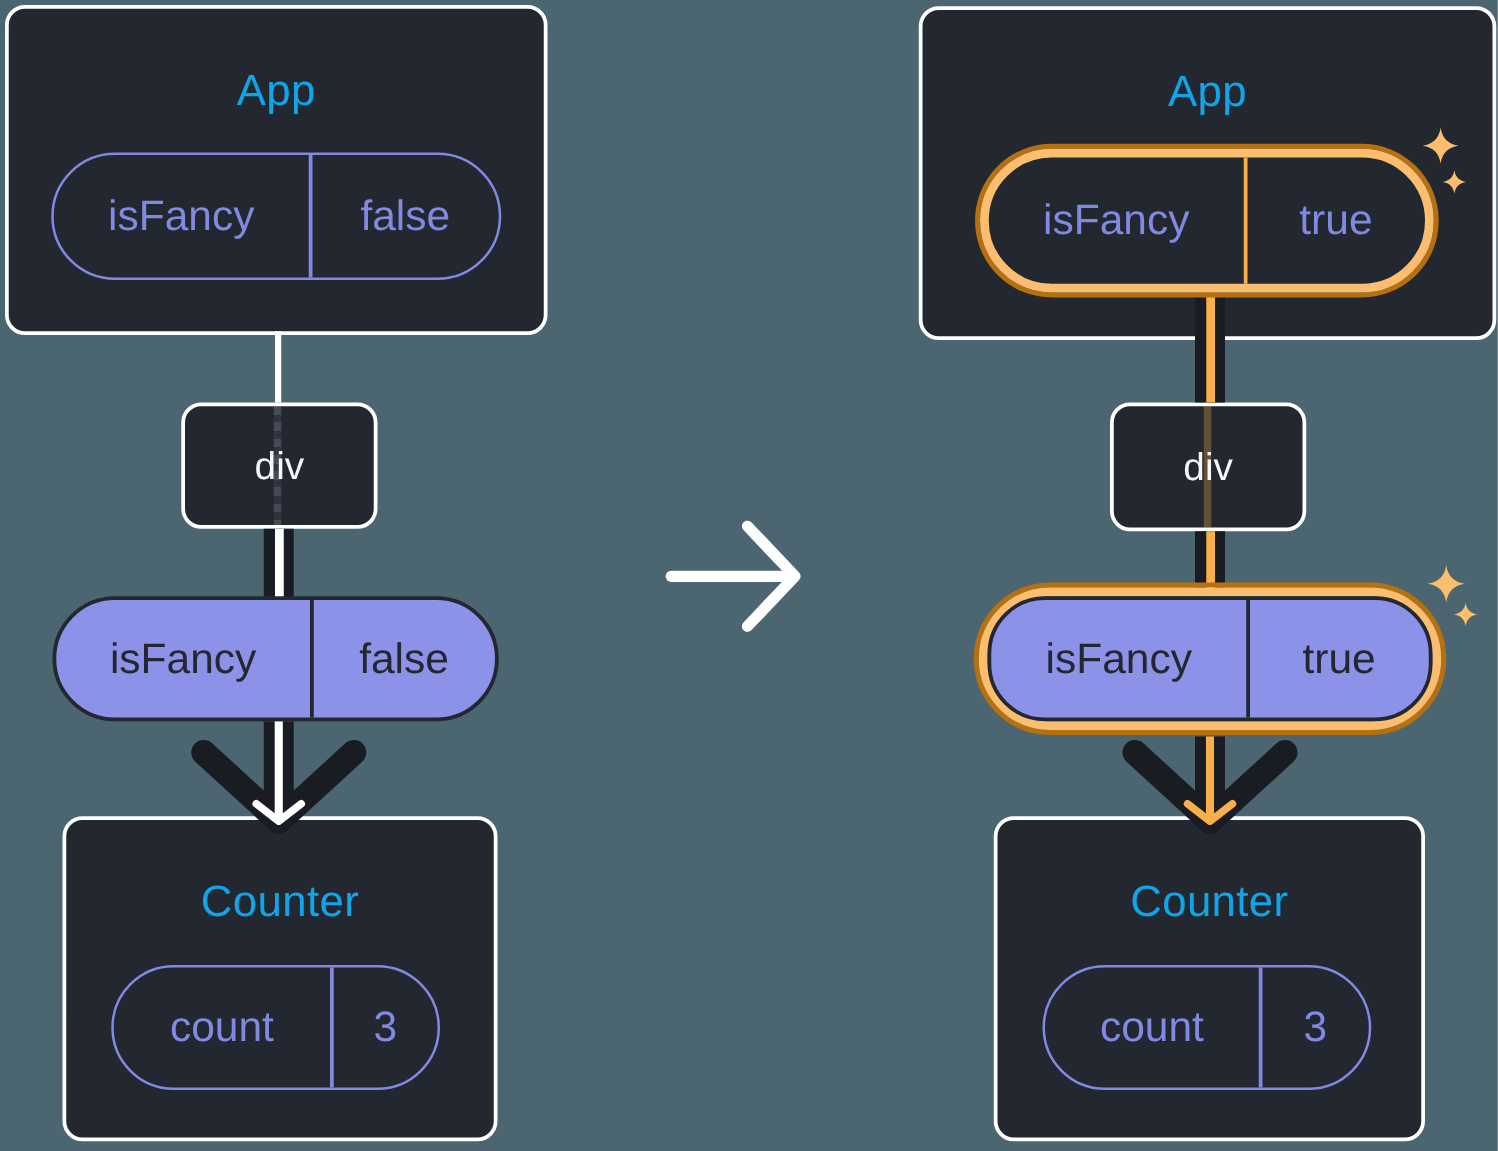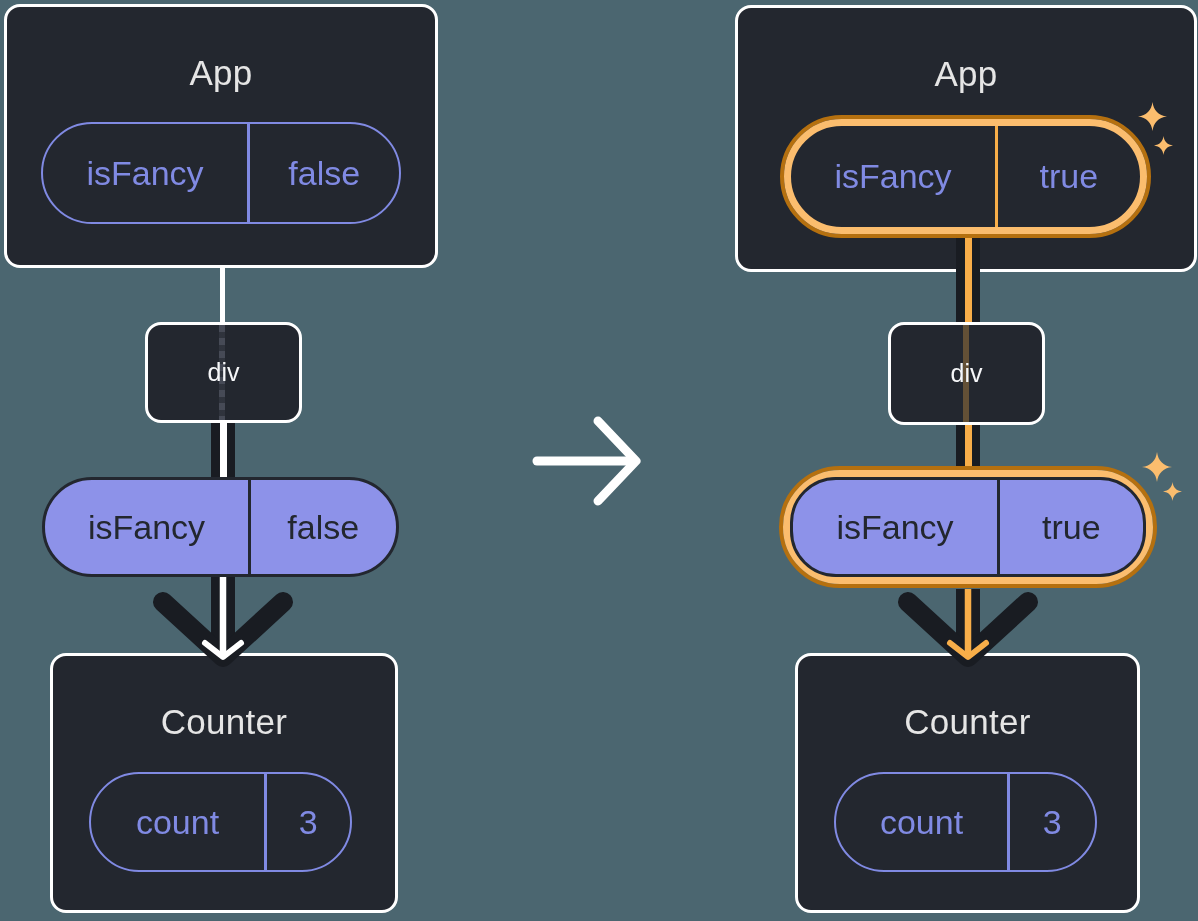--- a/index.html
+++ b/index.html
@@ -8,29 +8,29 @@
     background:#4B6670; overflow:hidden;
     font-family:"Liberation Sans", sans-serif;
   }
   
   .box {
     position:absolute; box-sizing:border-box;
     background:#23272F; border:3.5px solid #FFFFFF; border-radius:16px;
   }
   .box-title {
     position:absolute; left:0; right:0; top:45px; text-align:center;
-    color:#e5e5e5; font-size:35px; font-weight:500; line-height:42px; letter-spacing:.3px;
+    color:#0ea5e9; font-size:35px; font-weight:500; line-height:42px; letter-spacing:.3px;
   }
   .l-app     { left:4px;   top:4px;   width:434px; height:264px; }
   .l-div     { left:145px; top:322px; width:157px; height:101px; display:flex; align-items:center; justify-content:center; }
   .l-counter { left:50px;  top:653px; width:348px; height:260px; }
   .r-app     { left:735px; top:5px;   width:462px; height:267px; }
   .r-div     { left:888px; top:322px; width:157px; height:103px; display:flex; align-items:center; justify-content:center; }
   .r-counter { left:795px; top:653px; width:345px; height:260px; }
-  .div-label { position:relative; z-index:1; color:#F6F7F9; font-size:25px; font-weight:500; }
+  .div-label { position:relative; z-index:1; color:#F6F7F9; font-size:31px; font-weight:500; }
 
   
   .pill {
     position:absolute; box-sizing:border-box; display:flex; align-items:stretch;
     border-radius:52px; font-size:34px; z-index:2;
   }
   .cell { display:flex; align-items:center; justify-content:center; }
   .vdiv { width:2.5px; align-self:stretch; }
   .bold { font-weight:400; }
 

